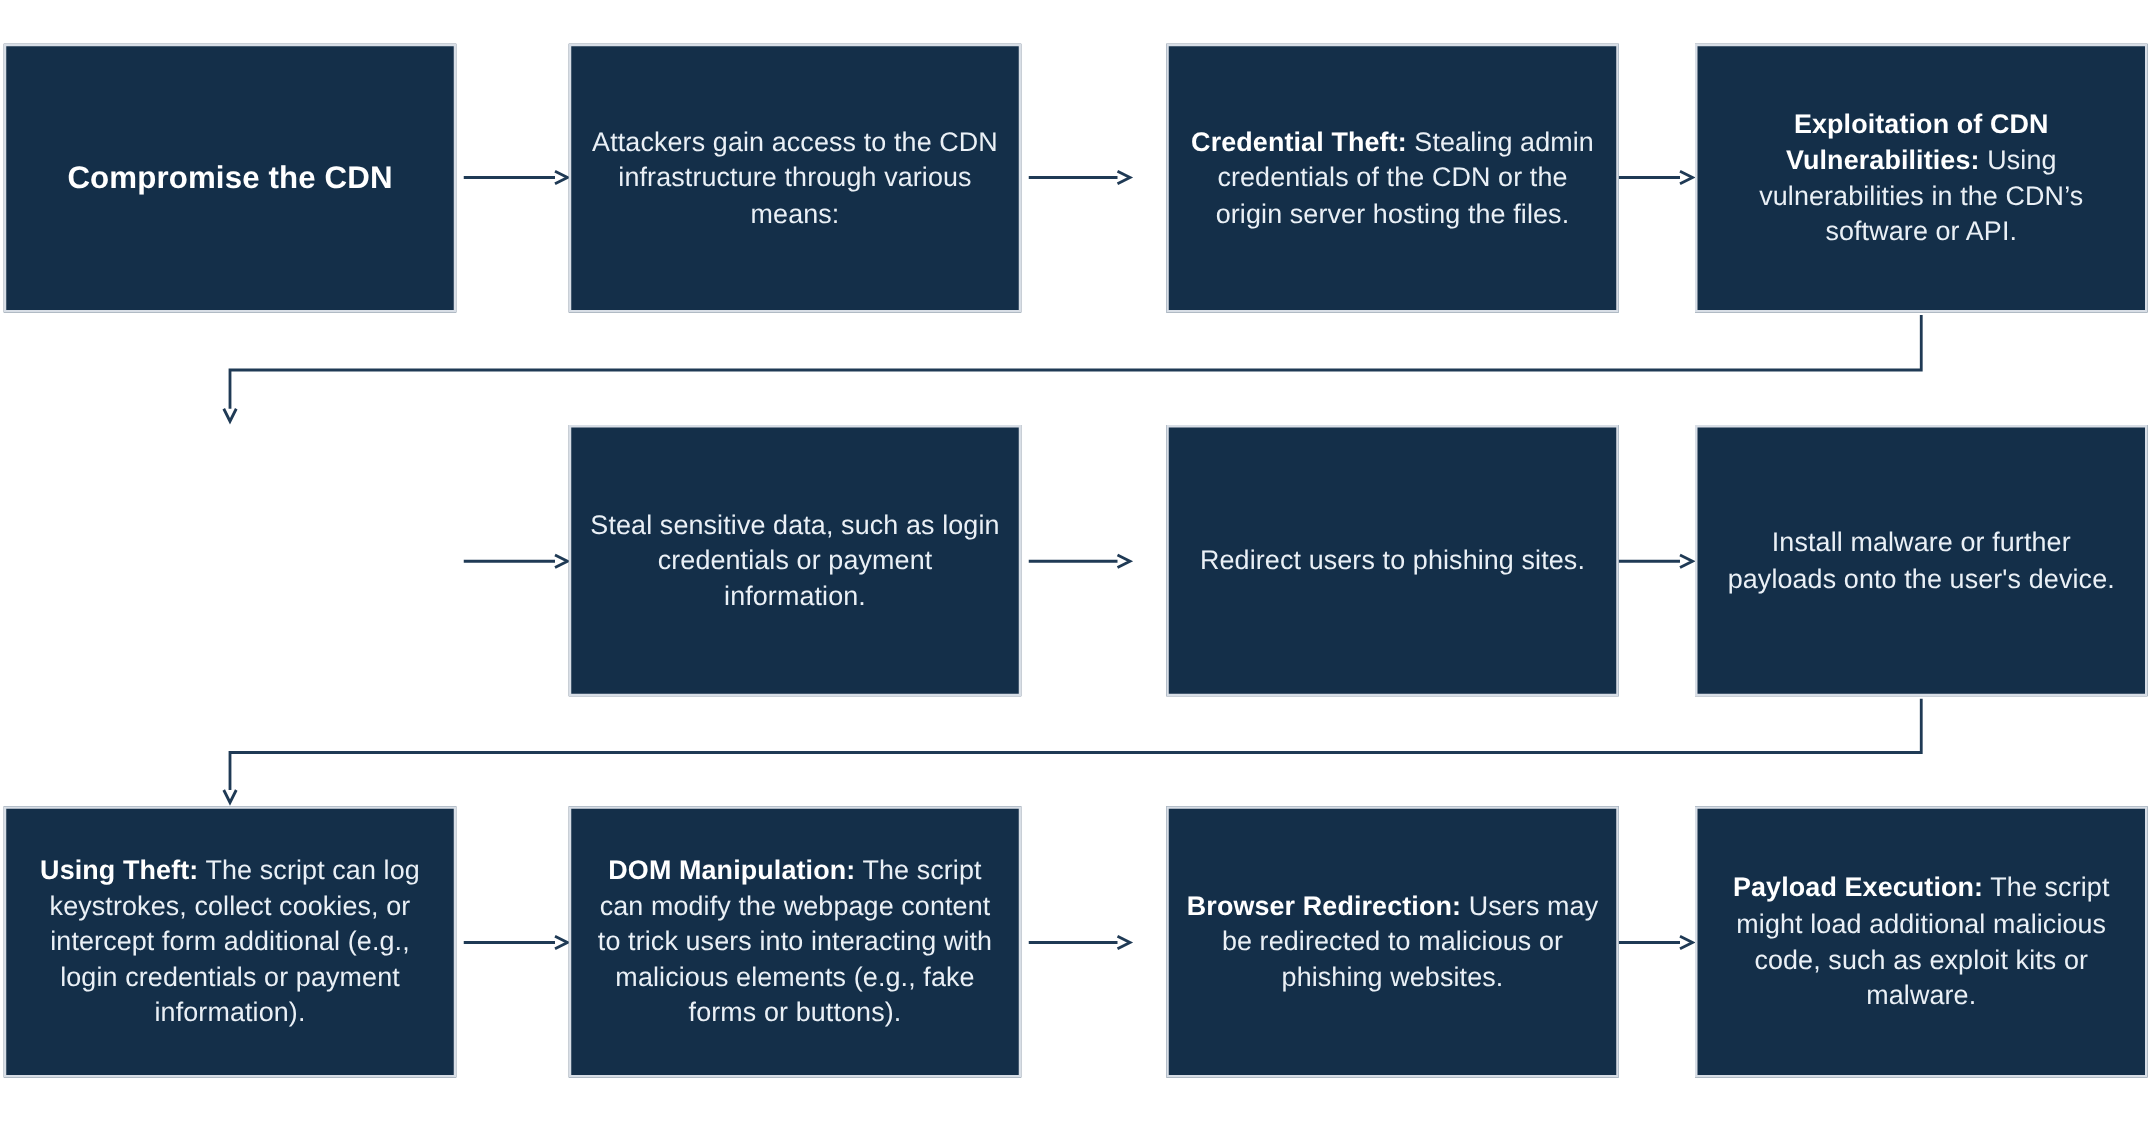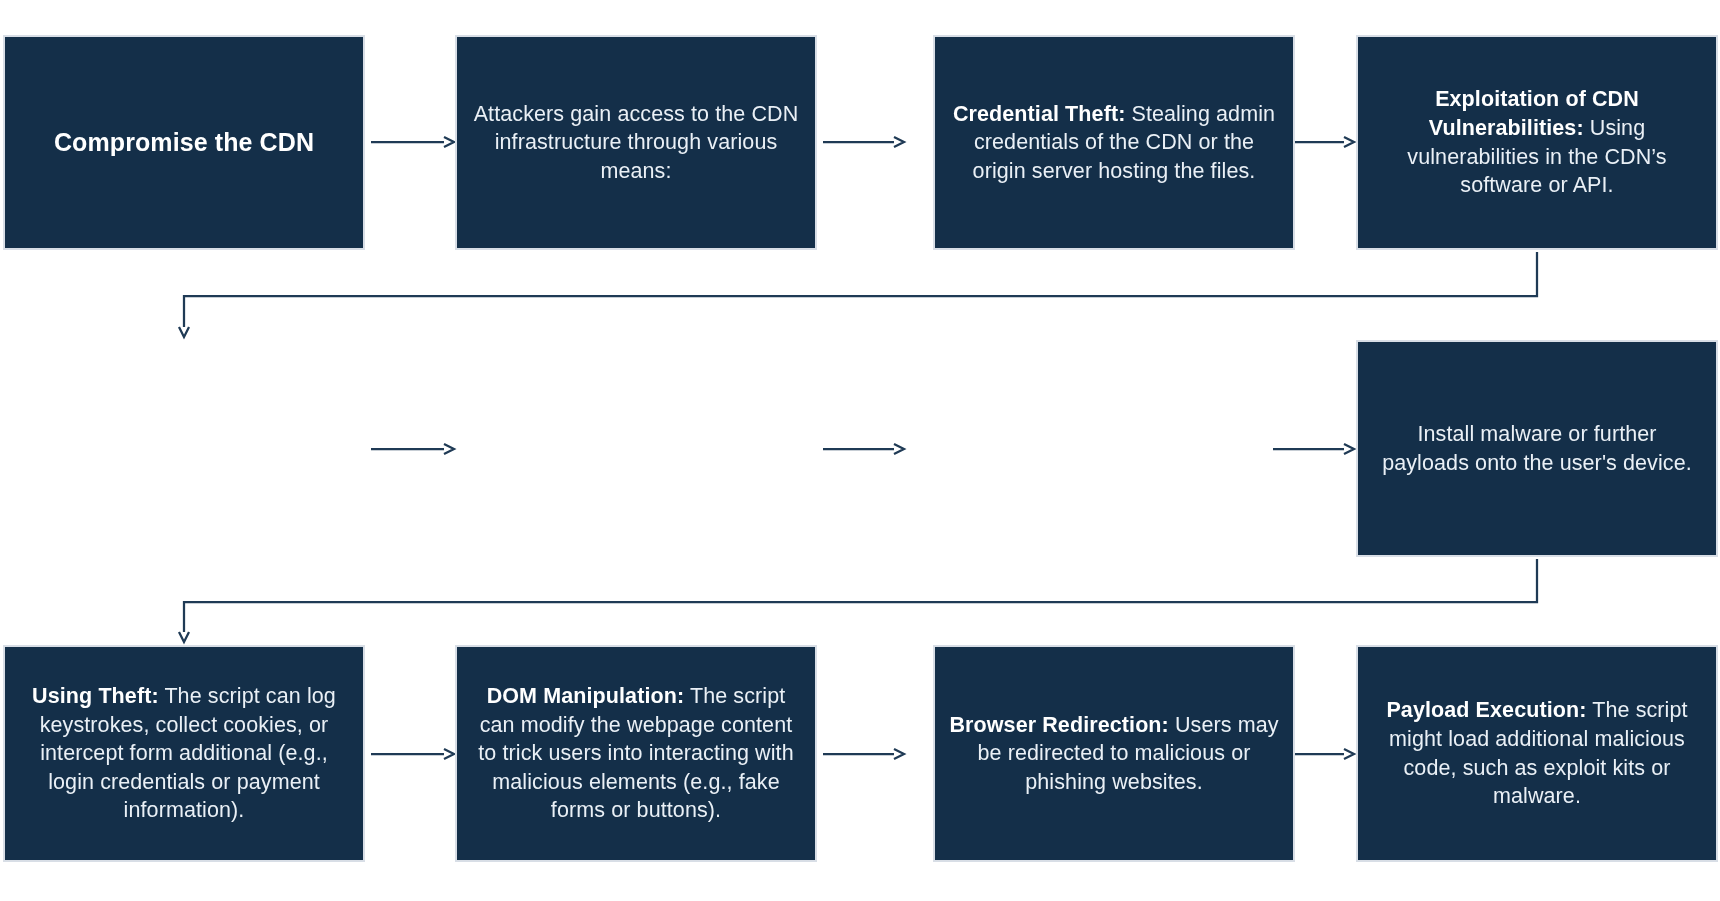--- a/index.html
+++ b/index.html
@@ -104,20 +104,26 @@
   <div class="flow-box r1 c2">
     <div class="box-text"><span class="b"></span><span class="t">Attackers gain access to the CDN infrastructure through various means:</span></div>
   </div>
   <div class="flow-box r1 c3">
     <div class="box-text"><span class="b">Credential Theft:</span><span class="t"> Stealing admin credentials of the CDN or the origin server hosting the files.</span></div>
   </div>
   <div class="flow-box r1 c4">
     <div class="box-text"><span class="b">Exploitation of CDN Vulnerabilities:</span><span class="t"> Using vulnerabilities in the CDN’s software or API.</span></div>
   </div>
 
+  <div class="flow-box r2 c2">
+    <div class="box-text"><span class="b"></span><span class="t">Steal sensitive data, such as login credentials or payment information.</span></div>
+  </div>
+  <div class="flow-box r2 c3">
+    <div class="box-text"><span class="b"></span><span class="t">Redirect users to phishing sites.</span></div>
+  </div>
   <div class="flow-box r2 c4">
     <div class="box-text"><span class="b"></span><span class="t">Install malware or further payloads onto the user's device.</span></div>
   </div>
 
   <div class="flow-box r3 c1">
     <div class="box-text"><span class="b">Using Theft:</span><span class="t"> The script can log keystrokes, collect cookies, or intercept form additional (e.g., login credentials or payment information).</span></div>
   </div>
   <div class="flow-box r3 c3">
     <div class="box-text"><span class="b">Browser Redirection:</span><span class="t"> Users may be redirected to malicious or phishing websites.</span></div>
   </div>

